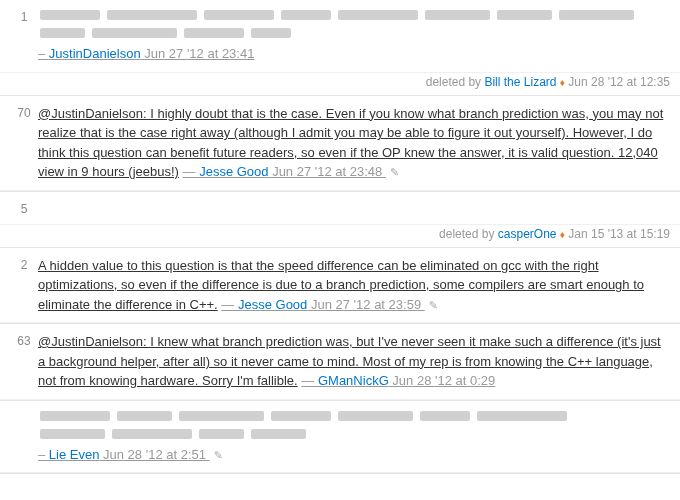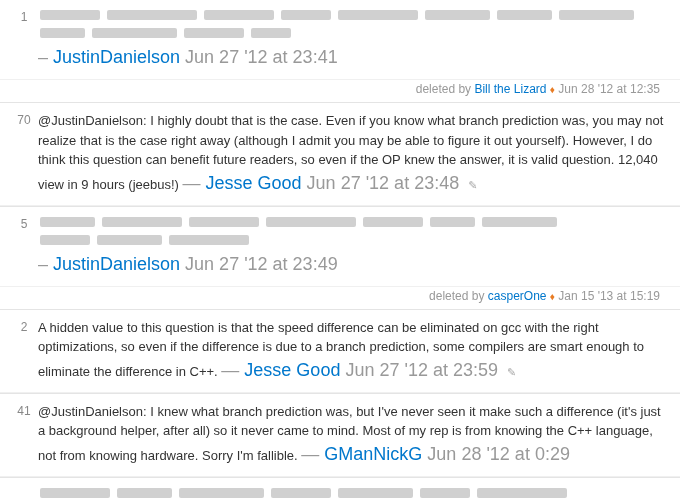--- a/index.html
+++ b/index.html
@@ -27,38 +27,40 @@
       flex-shrink: 0;
     }
 
     .comment-body {
       flex: 1;
       line-height: 1.5;
     }
 
     .comment-text {
       color: #333;
+      text-decoration: underline;
     }
 
     .comment-user {
       color: #07c;
       text-decoration: none;
       cursor: pointer;
     }
 
     .comment-meta {
       color: #999;
-      font-size: 18px;
+      font-size: 13px;
+      text-decoration: underline;
     }
 
     .deleted-notice {
       text-align: right;
       font-size: 12px;
       color: #999;
-      padding: 2px 20px 6px 0;
+      padding: 2px 10px 6px 0;
     }
 
     .deleted-notice a {
       color: #07c;
       text-decoration: none;
     }
 
     .diamond {
       color: #e87c24;
       font-size: 10px;
@@ -136,39 +138,20 @@
           — <a class="comment-user">Jesse Good</a> Jun 27 '12 at 23:48
         </span>
         <span class="edit-icon">✎</span>
       </div>
     </div>
   </div>
 
   <div class="comment-pair">
     <div class="comment-row">
       <div class="vote-count">5</div>
-      <div class="comment-body">
-        <div class="blurred-row">
-          <span class="blurred-text" style="width:55px;"></span>
-          <span class="blurred-text" style="width:80px;"></span>
-          <span class="blurred-text" style="width:70px;"></span>
-          <span class="blurred-text" style="width:90px;"></span>
-          <span class="blurred-text" style="width:60px;"></span>
-          <span class="blurred-text" style="width:45px;"></span>
-          <span class="blurred-text" style="width:75px;"></span>
-        </div>
-        <div class="blurred-row">
-          <span class="blurred-text" style="width:50px;"></span>
-          <span class="blurred-text" style="width:65px;"></span>
-          <span class="blurred-text" style="width:80px;"></span>
-        </div>
-        <span class="comment-meta">
-          – <a class="comment-user">JustinDanielson</a> Jun 27 '12 at 23:49
-        </span>
-      </div>
     </div>
     <div class="deleted-notice">
       deleted by <a class="comment-user">casperOne</a> <span class="diamond">♦</span> Jan 15 '13 at 15:19
     </div>
   </div>
 
   <div class="comment-pair">
     <div class="comment-row">
       <div class="vote-count">2</div>
       <div class="comment-body">
@@ -176,21 +159,21 @@
         <span class="comment-meta">
           — <a class="comment-user">Jesse Good</a> Jun 27 '12 at 23:59
         </span>
         <span class="edit-icon">✎</span>
       </div>
     </div>
   </div>
 
   <div class="comment-pair">
     <div class="comment-row">
-      <div class="vote-count">41</div>
+      <div class="vote-count">63</div>
       <div class="comment-body">
         <span class="comment-text">@JustinDanielson: I knew what branch prediction was, but I've never seen it make such a difference (it's just a background helper, after all) so it never came to mind. Most of my rep is from knowing the C++ language, not from knowing hardware. Sorry I'm fallible.</span>
         <span class="comment-meta">
           — <a class="comment-user">GManNickG</a> Jun 28 '12 at 0:29
         </span>
       </div>
     </div>
   </div>
 
   <div class="comment-pair">

